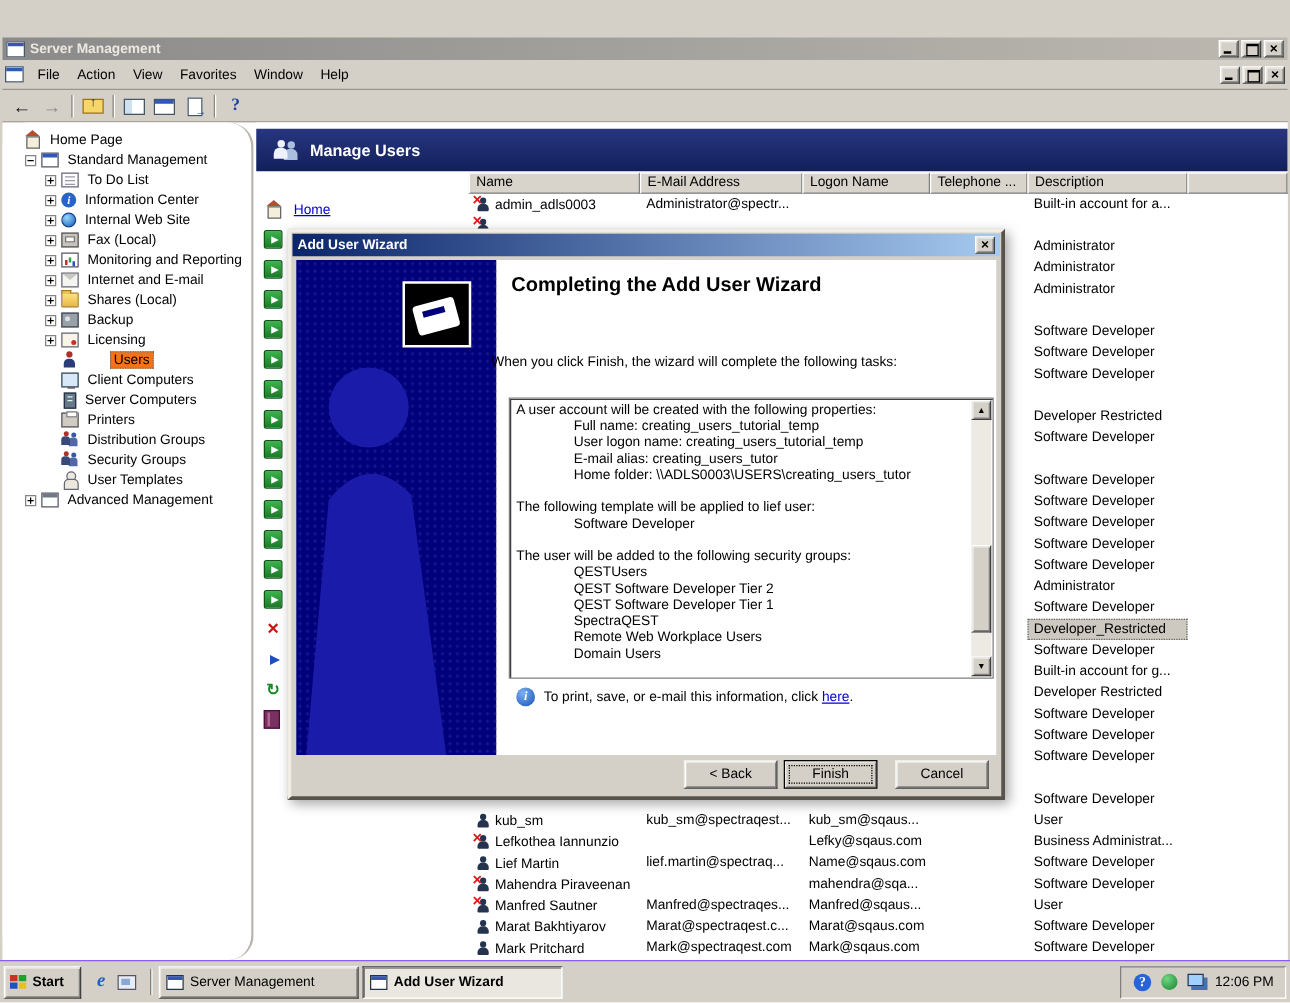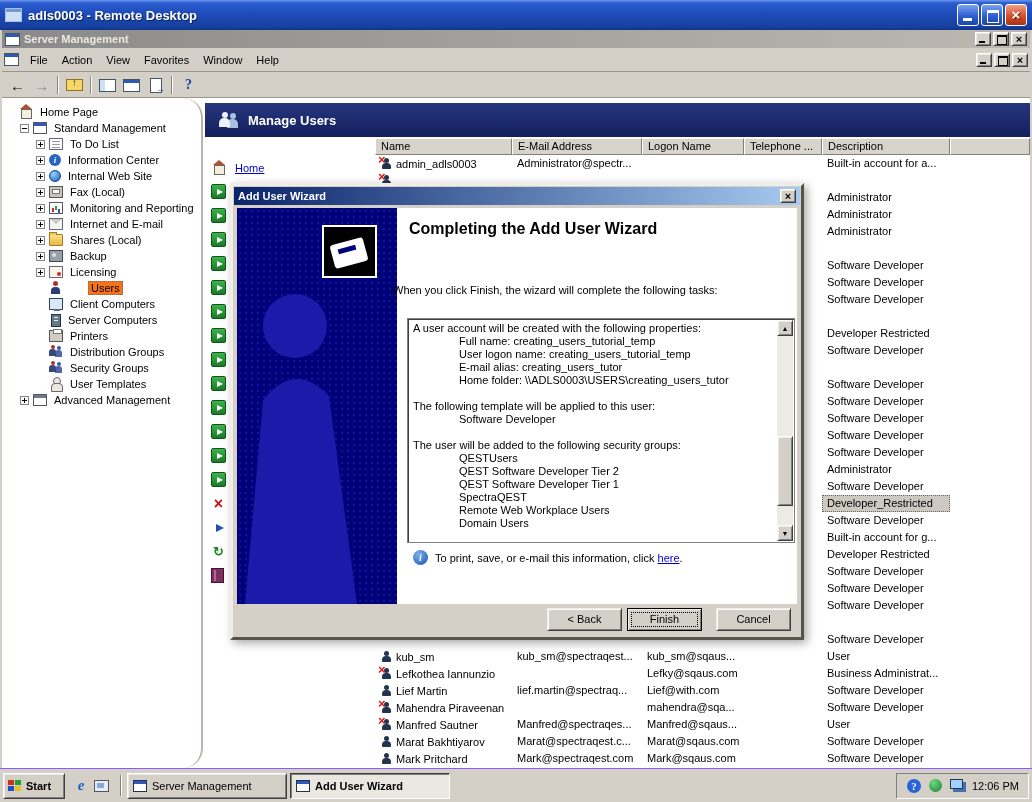--- a/index.html
+++ b/index.html
@@ -237,29 +237,20 @@
   .tr-update::before { content:""; width:13px; height:13px; border-radius:50%;
     background:radial-gradient(circle at 35% 30%,#70d880,#188030); }
   .tr-net::before { content:""; width:11px; height:8px; border:1px solid #334; background:#9fd0ff;
     box-shadow:3px 3px 0 #4770b0; margin-right:3px; margin-bottom:3px; }
 </style>
 </head>
 <body>
 
 <div id="screen">
 
-  <div id="rdp-bar">
-    <span class="rdp-icon"></span>
-    <span>adls0003 - Remote Desktop</span>
-    <span class="rdp-btns">
-      <span class="xb xb-min"></span>
-      <span class="xb xb-max"></span>
-      <span class="xb xb-close"></span>
-    </span>
-  </div>
 
   <div id="sm-bar">
     <span class="mdi-icon"></span>
     <span>Server Management</span>
     <span class="winctl">
       <span class="cb cb-min"></span>
       <span class="cb cb-restore"></span>
       <span class="cb cb-close"></span>
     </span>
   </div>
@@ -833,21 +824,21 @@
             </div>
 
             <div class="grow">
               <div class="gc w-name nm">
                 <span class="uicon">
                   
                 </span>
                 <span>Lief Martin</span>
               </div>
               <div class="gc w-email">lief.martin@spectraq...</div>
-              <div class="gc w-logon">Lief@with.com</div>
+              <div class="gc w-logon">Name@sqaus.com</div>
               <div class="gc w-tel"></div>
               <div class="gc w-desc gc-desc">Software Developer</div>
             </div>
 
             <div class="grow">
               <div class="gc w-name nm">
                 <span class="uicon">
                   <span class="xmark"></span>
                 </span>
                 <span>Mahendra Piraveenan</span>
@@ -924,21 +915,21 @@
             <div class="sum-line ind1">Full name: creating_users_tutorial_temp</div>
 
             <div class="sum-line ind1">User logon name: creating_users_tutorial_temp</div>
 
             <div class="sum-line ind1">E-mail alias: creating_users_tutor</div>
 
             <div class="sum-line ind1">Home folder: \\ADLS0003\USERS\creating_users_tutor</div>
 
             <div class="sum-line ind0"></div>
 
-            <div class="sum-line ind0">The following template will be applied to this user:</div>
+            <div class="sum-line ind0">The following template will be applied to lief user:</div>
 
             <div class="sum-line ind1">Software Developer</div>
 
             <div class="sum-line ind0"></div>
 
             <div class="sum-line ind0">The user will be added to the following security groups:</div>
 
             <div class="sum-line ind1">QESTUsers</div>
 
             <div class="sum-line ind1">QEST Software Developer Tier 2</div>

